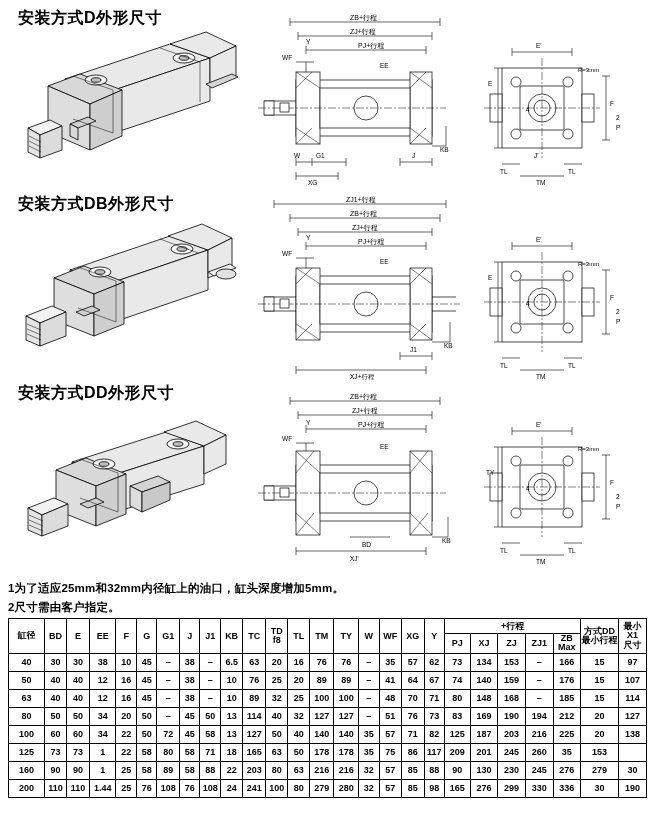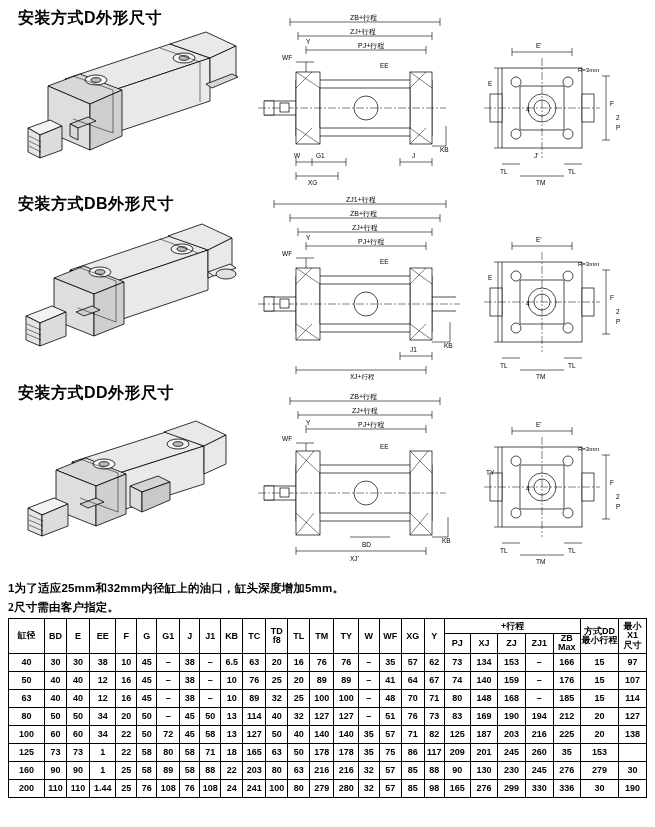--- a/index.html
+++ b/index.html
@@ -463,21 +463,21 @@
     <text x="366" y="124" font-size="6.5" fill="#000" stroke="none">P</text>
     <text x="328" y="66" font-size="6" fill="#000" stroke="none">R=3mm</text>
     <text x="250" y="168" font-size="6.5" fill="#000" stroke="none">TL</text>
     <text x="286" y="179" font-size="6.5" fill="#000" stroke="none">TM</text>
     <text x="318" y="168" font-size="6.5" fill="#000" stroke="none">TL</text>
   </g>
 </svg>
 </div>
 
 <div class="note" style="left:8px;top:581px;">1为了适应25mm和32mm内径缸上的油口，缸头深度增加5mm。</div>
-<div class="note" style="left:8px;top:600px;font-family:Liberation Serif, serif;">2尺寸需由客户指定。</div>
+<div class="note" style="left:8px;top:600px;">2尺寸需由客户指定。</div>
 
 <table class="dim" style="left:8px;top:618px;width:639px;">
   <thead>
     <tr>
       <th rowspan="2" style="width:34px;">缸径</th>
       <th rowspan="2" style="width:21px;">BD</th>
       <th rowspan="2" style="width:21px;">E</th>
       <th rowspan="2" style="width:25px;">EE</th>
       <th rowspan="2" style="width:19px;">F</th>
       <th rowspan="2" style="width:19px;">G</th>

